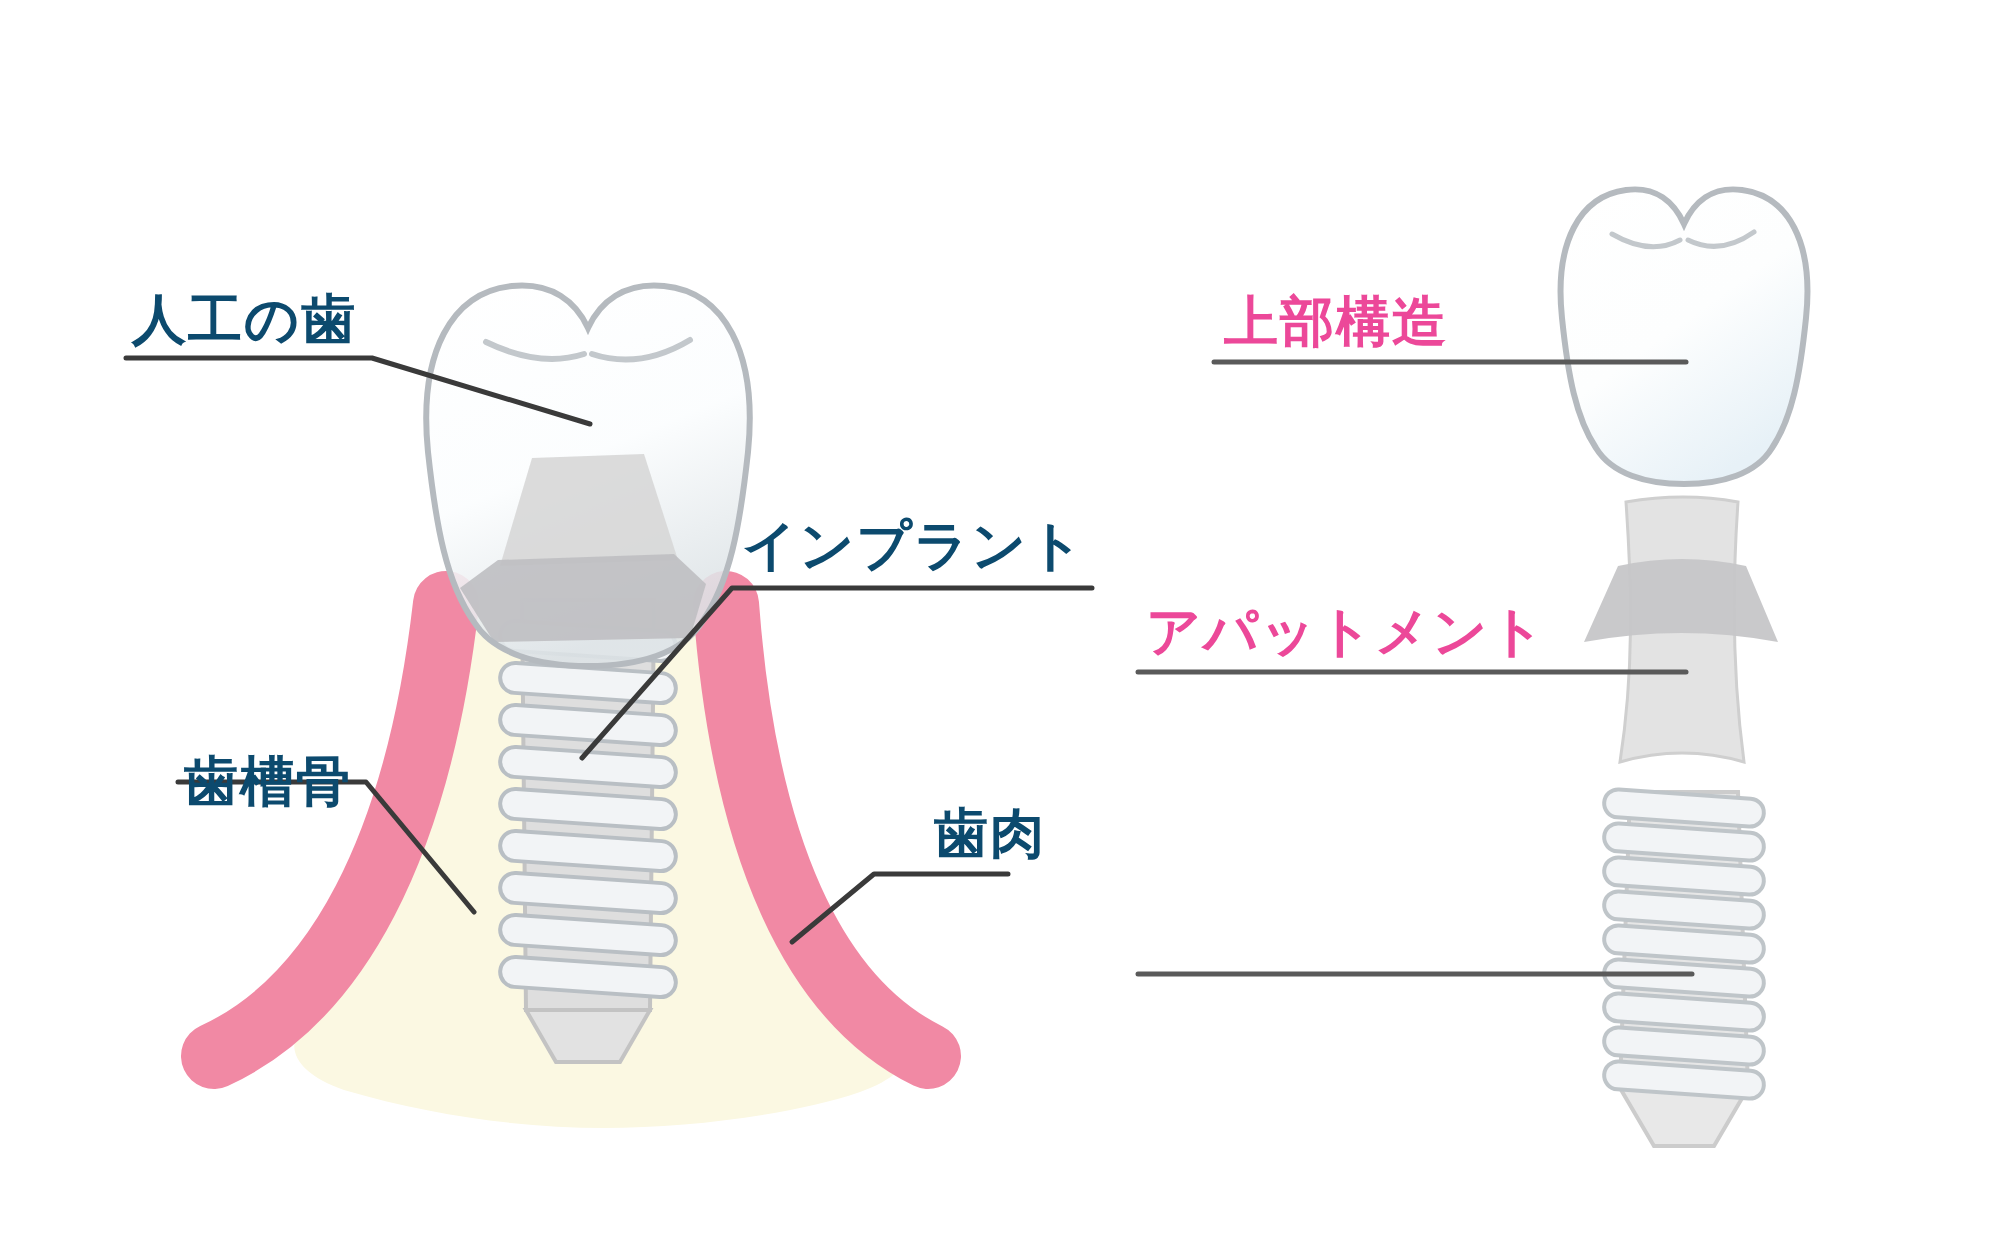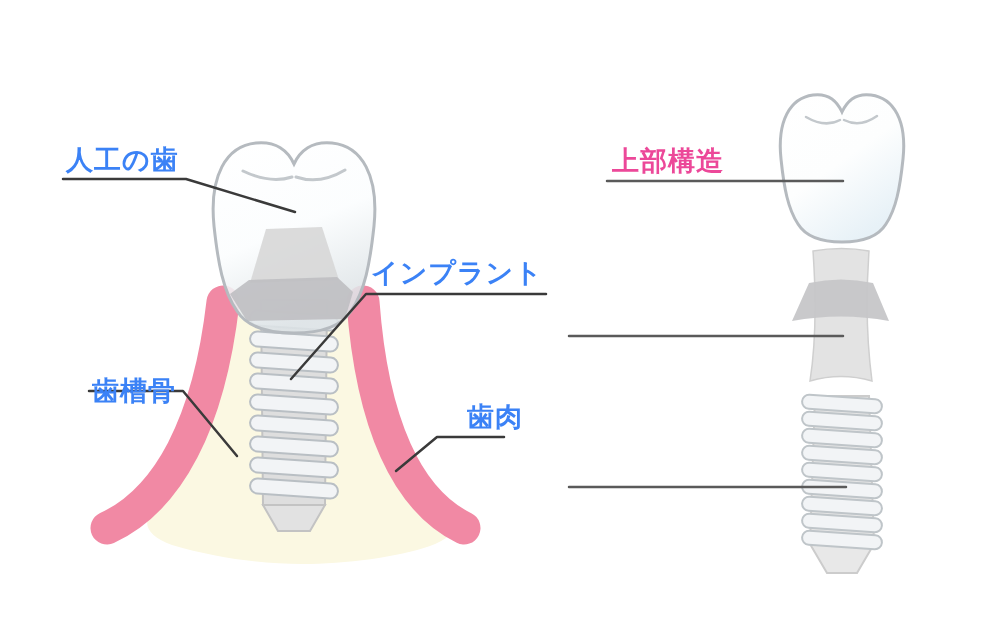--- a/index.html
+++ b/index.html
@@ -12,21 +12,21 @@
   #stage{position:absolute;left:0;top:0;width:1000px;height:630px;}
   svg{position:absolute;left:0;top:0;}
   .lbl{
     position:absolute;
     font-weight:800;
     font-size:27px;
     letter-spacing:1px;
     white-space:nowrap;
     line-height:1.1;
   }
-  .lbl.dark{color:#3b82f6;}
+  .lbl.dark{color:#0c4a6e;}
   .lbl.blue{color:#ec4899;}
 </style>
 </head>
 <body>
 
 <div id="stage">
 
 <svg width="1000" height="630" viewBox="0 0 1000 630">
   <defs>
     <linearGradient id="crownGradL" x1="0" y1="0" x2="0.35" y2="1">
@@ -145,14 +145,15 @@
     <line x1="569" y1="487" x2="846" y2="487"></line>
   </g>
 </svg>
 
 <div class="lbl dark" style="left:66px;top:146px">人工の歯</div>
 <div class="lbl dark" style="left:371px;top:259px">インプラント</div>
 <div class="lbl dark" style="left:92px;top:377px">歯槽骨</div>
 <div class="lbl dark" style="left:467px;top:403px">歯肉</div>
 
 <div class="lbl blue" style="left:612px;top:147px">上部構造</div>
+<div class="lbl blue" style="left:573px;top:302px">アパットメント</div>
 
 </div>
 
 </body></html>

